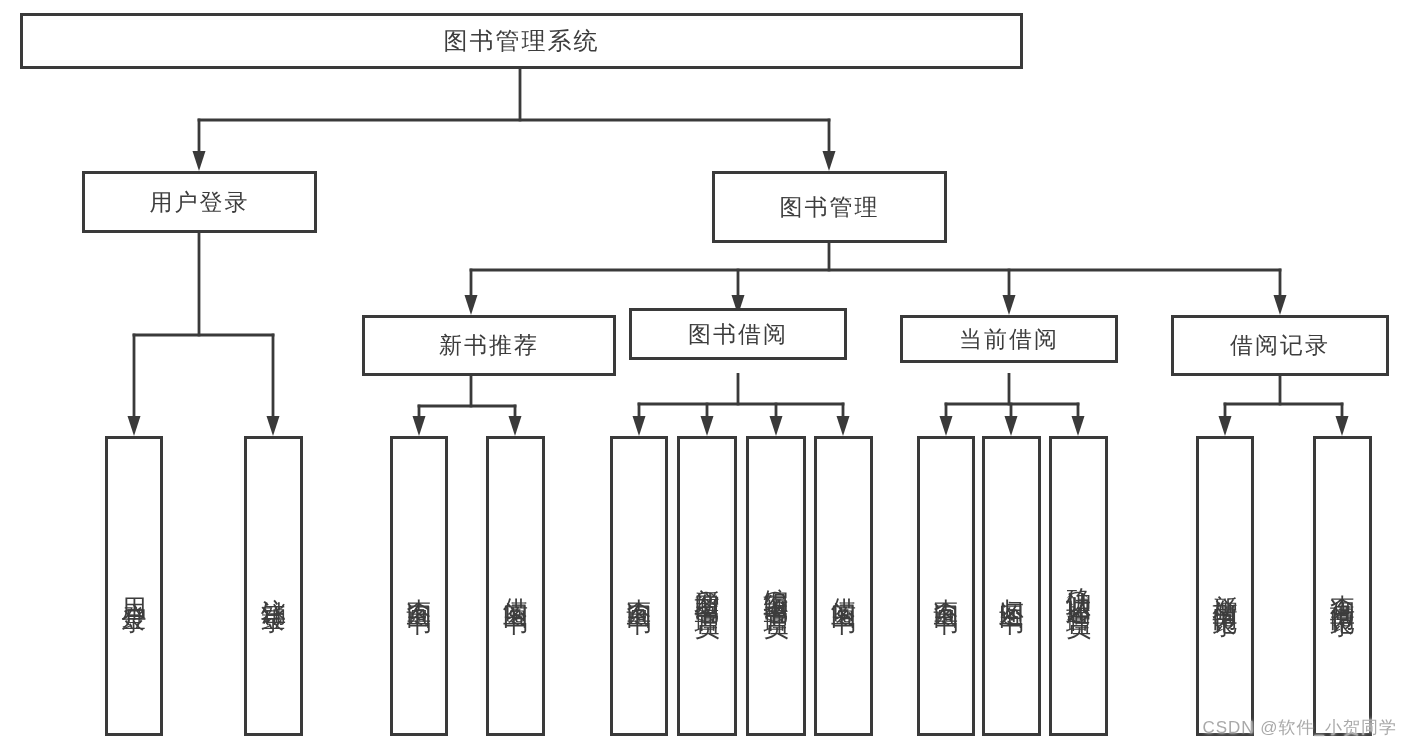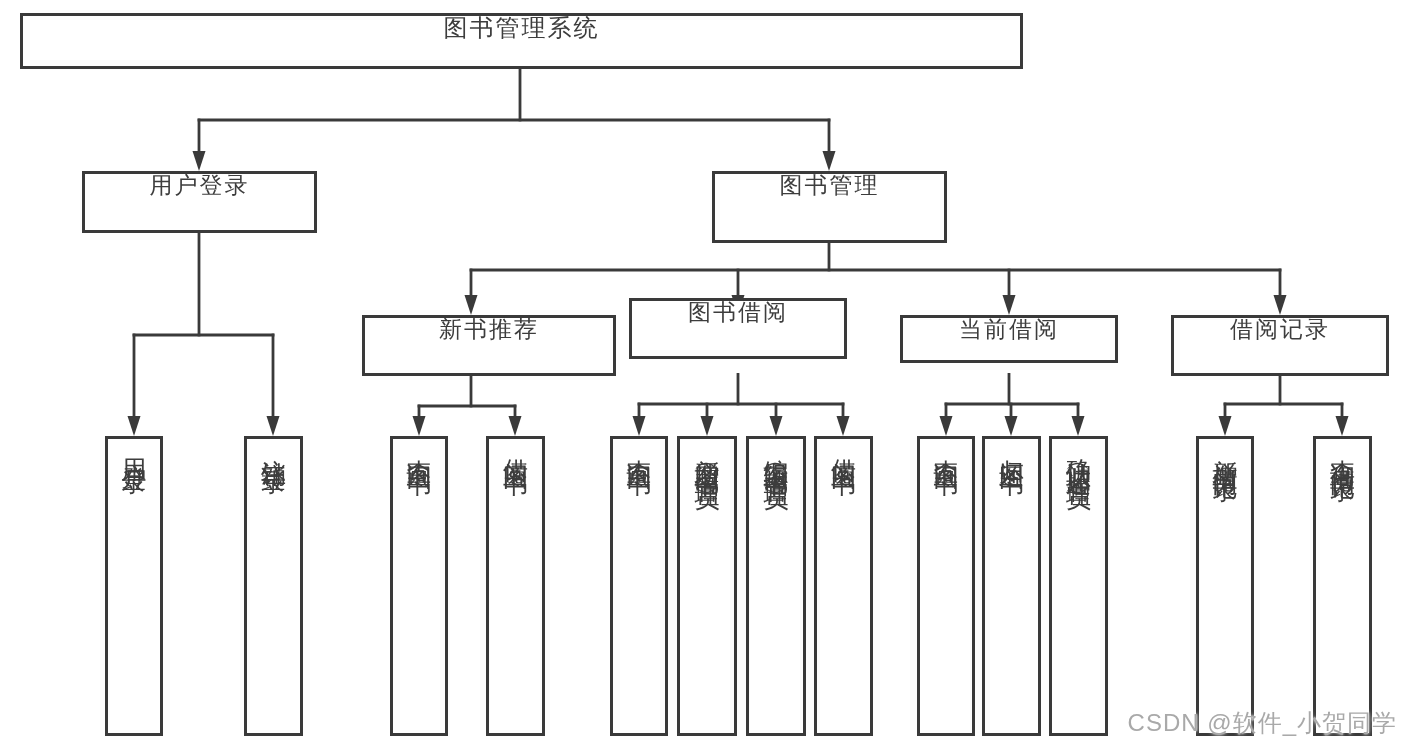--- a/index.html
+++ b/index.html
@@ -30,20 +30,21 @@
   .connectors polygon {
     fill: var(--line, #3a3a3a);
     stroke: none;
   }
   .box {
     position: absolute;
     box-sizing: border-box;
     border: 3px solid var(--box-border, #3a3a3a);
     background: #ffffff;
     display: flex;
+    align-items: center;
     justify-content: center;
     color: var(--text, #3d3d3d);
   }
   .box .hlabel {
     font-size: 23px;
     letter-spacing: 2px;
     white-space: nowrap;
     line-height: 1;
   }
   .box.root .hlabel {
@@ -54,21 +55,21 @@
     text-orientation: mixed;
     font-size: 25px;
     letter-spacing: 4px;
     line-height: 1;
     white-space: nowrap;
   }
   .watermark {
     position: absolute;
     right: 8px;
     bottom: 8px;
-    font-size: 24px;
+    font-size: 17px;
     letter-spacing: 1px;
     color: var(--watermark, #a9a9a9);
     text-shadow: 0 0 2px #ffffff, 0 0 4px #ffffff;
     white-space: nowrap;
     pointer-events: none;
   }
 </style>
 </head>
 <body>
 
@@ -157,21 +158,21 @@
   <div class="box" style="left:82px; top:171px; width:235px; height:62px">
     <span class="hlabel">用户登录</span>
   </div>
   <div class="box" style="left:712px; top:171px; width:235px; height:72px">
     <span class="hlabel">图书管理</span>
   </div>
 
   <div class="box" style="left:362px; top:315px; width:254px; height:61px">
     <span class="hlabel">新书推荐</span>
   </div>
-  <div class="box" style="left:629px; top:298px; width:218px; height:61px">
+  <div class="box" style="left:629px; top:308px; width:218px; height:52px">
     <span class="hlabel">图书借阅</span>
   </div>
   <div class="box" style="left:900px; top:315px; width:218px; height:48px">
     <span class="hlabel">当前借阅</span>
   </div>
   <div class="box" style="left:1171px; top:315px; width:218px; height:61px">
     <span class="hlabel">借阅记录</span>
   </div>
 
   <div class="box" style="left:105px; top:436px; width:58px; height:300px">

